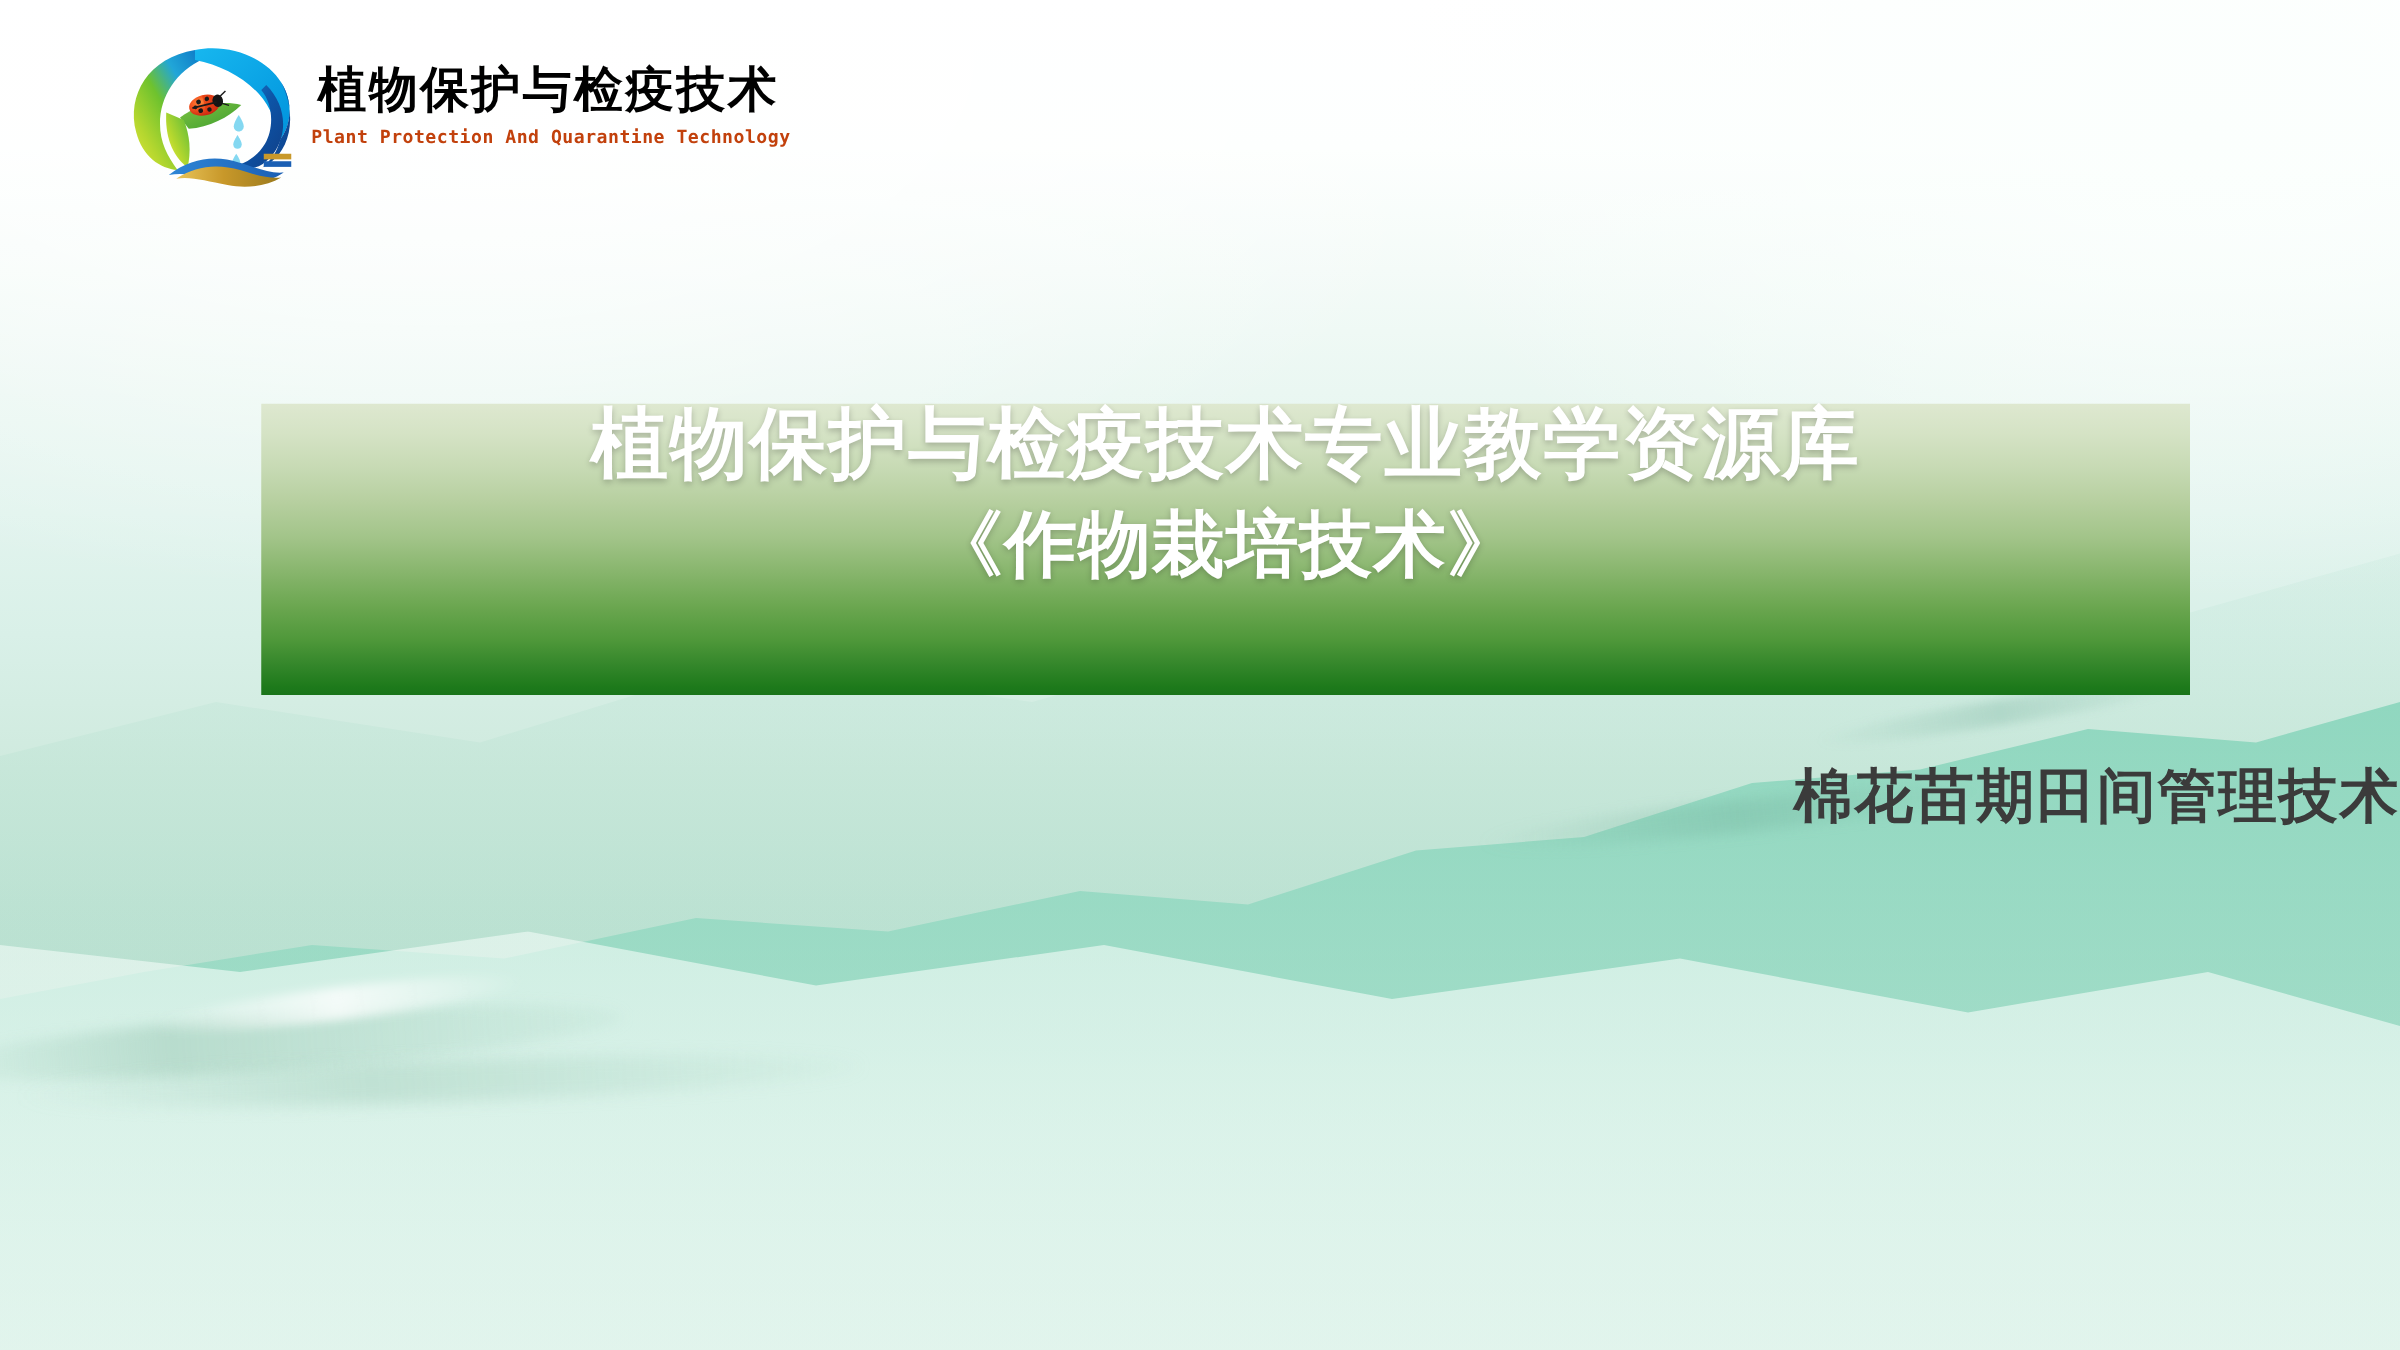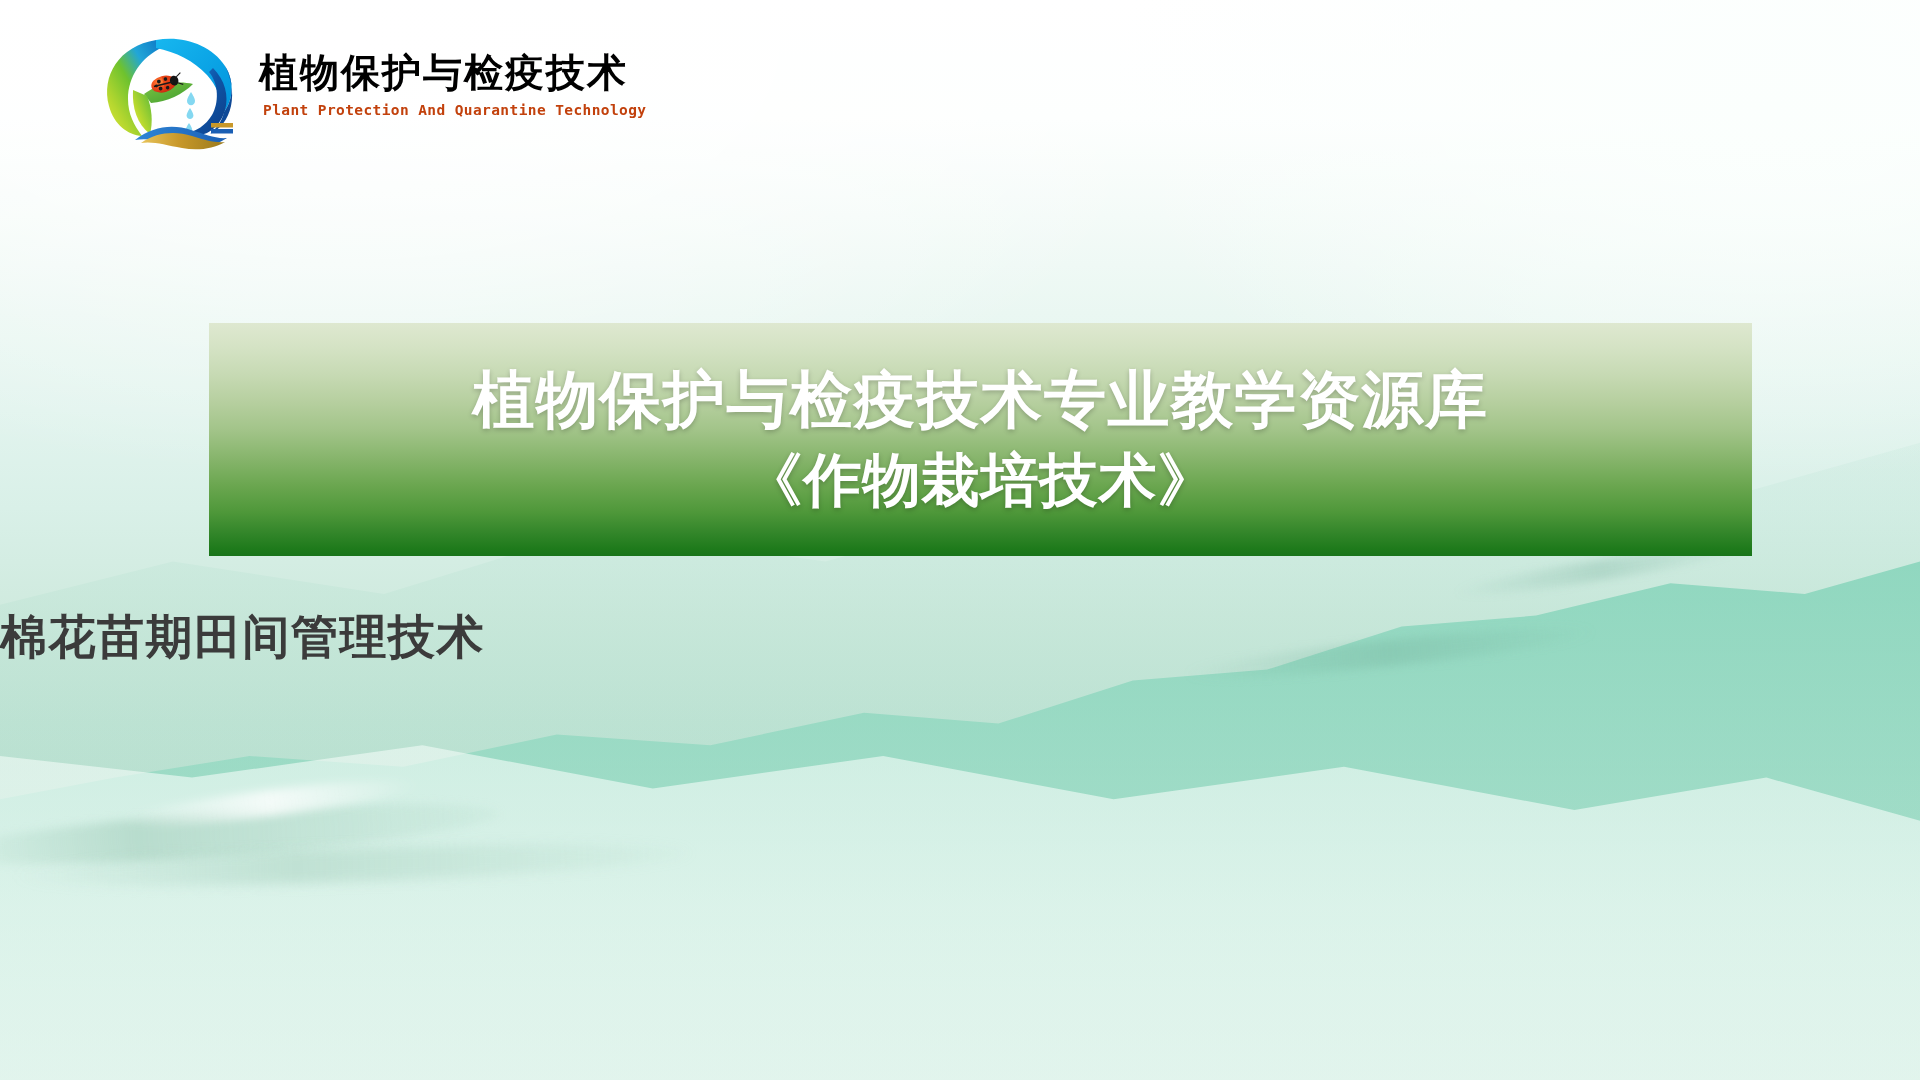--- a/index.html
+++ b/index.html
@@ -135,22 +135,22 @@
     align-items: flex-start;
   }
 
   #brand-logo {
     width: 150px;
     height: 130px;
     flex: 0 0 auto;
   }
 
   #brand-text {
-    margin-left: 14px;
     padding-top: 30px;
+    text-align: center;
   }
 
   #brand-title-cn {
     font-family: "DejaVu Serif", "Liberation Serif", serif;
     font-weight: 700;
     font-size: 39px;
     line-height: 1.05;
     letter-spacing: 2px;
     color: #000000;
     white-space: nowrap;
@@ -182,21 +182,20 @@
       #a2c489 46%,
       #87b56c 58%,
       #6aa64f 70%,
       #4f983a 81%,
       #33862a 90%,
       #1e7a1b 97%,
       #19741a 100%);
     display: flex;
     flex-direction: column;
     align-items: center;
-    justify-content: center;
   }
 
   .banner-line {
     color: #ffffff;
     font-family: "Liberation Sans", "DejaVu Sans", sans-serif;
     font-weight: 700;
     white-space: nowrap;
     text-shadow: 0 2px 5px rgba(0,0,0,0.22);
   }
 
@@ -212,21 +211,21 @@
     line-height: 1.12;
     margin-top: 14px;
   }
 
   
   #subtitle {
     position: absolute;
     left: 0;
     top: 606px;
     width: 1920px;
-    text-align: left;
+    text-align: right;
     color: #3b3b3b;
     font-family: "Liberation Sans", "DejaVu Sans", sans-serif;
     font-weight: 700;
     font-size: 47px;
     letter-spacing: 1.5px;
     white-space: nowrap;
   }
 </style>
 </head>
 <body>

